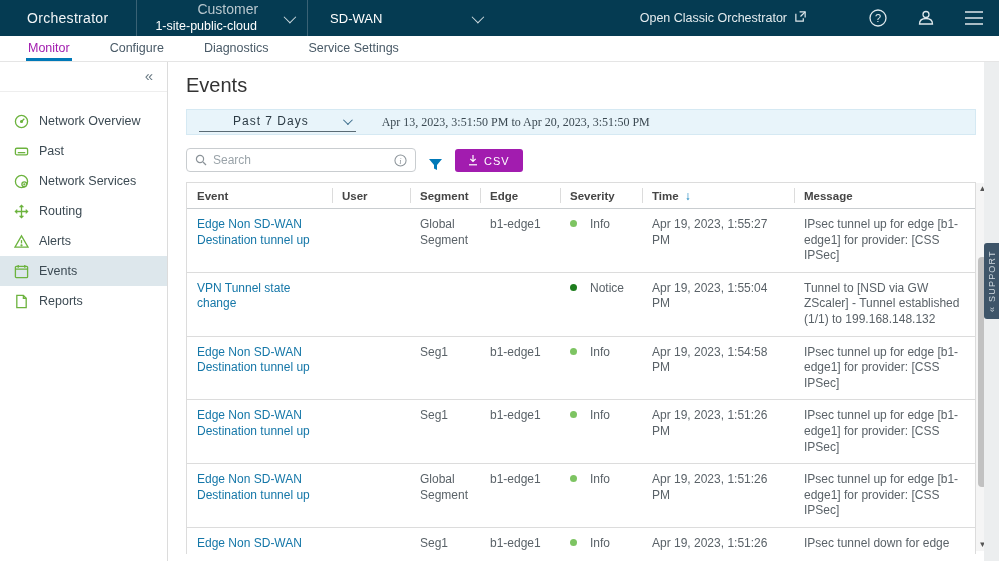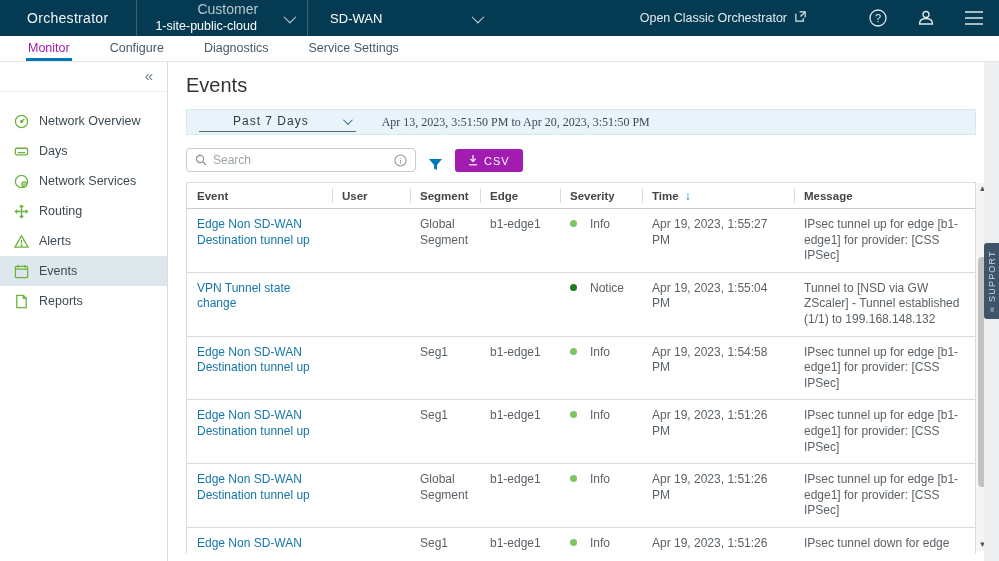--- a/index.html
+++ b/index.html
@@ -153,21 +153,21 @@
           </span>
           <span>Network Overview</span>
         </div>
         <div class="nav-item">
           <span class="nav-icon">
             <svg width="15" height="15" viewBox="0 0 16 16">
               <rect x="1.5" y="4.5" width="13" height="7" rx="1.5"></rect>
               <path d="M4 9.2h8"></path>
             </svg>
           </span>
-          <span>Days</span>
+          <span>Past</span>
         </div>
         <div class="nav-item">
           <span class="nav-icon">
             <svg width="15" height="15" viewBox="0 0 16 16">
               <circle cx="8" cy="8" r="6.5"></circle>
               <circle cx="11" cy="11" r="2.6" fill="#fff"></circle>
               <circle cx="11" cy="11" r="1.2" fill="#6cb33e" stroke="none"></circle>
             </svg>
           </span>
           <span>Network Services</span>

